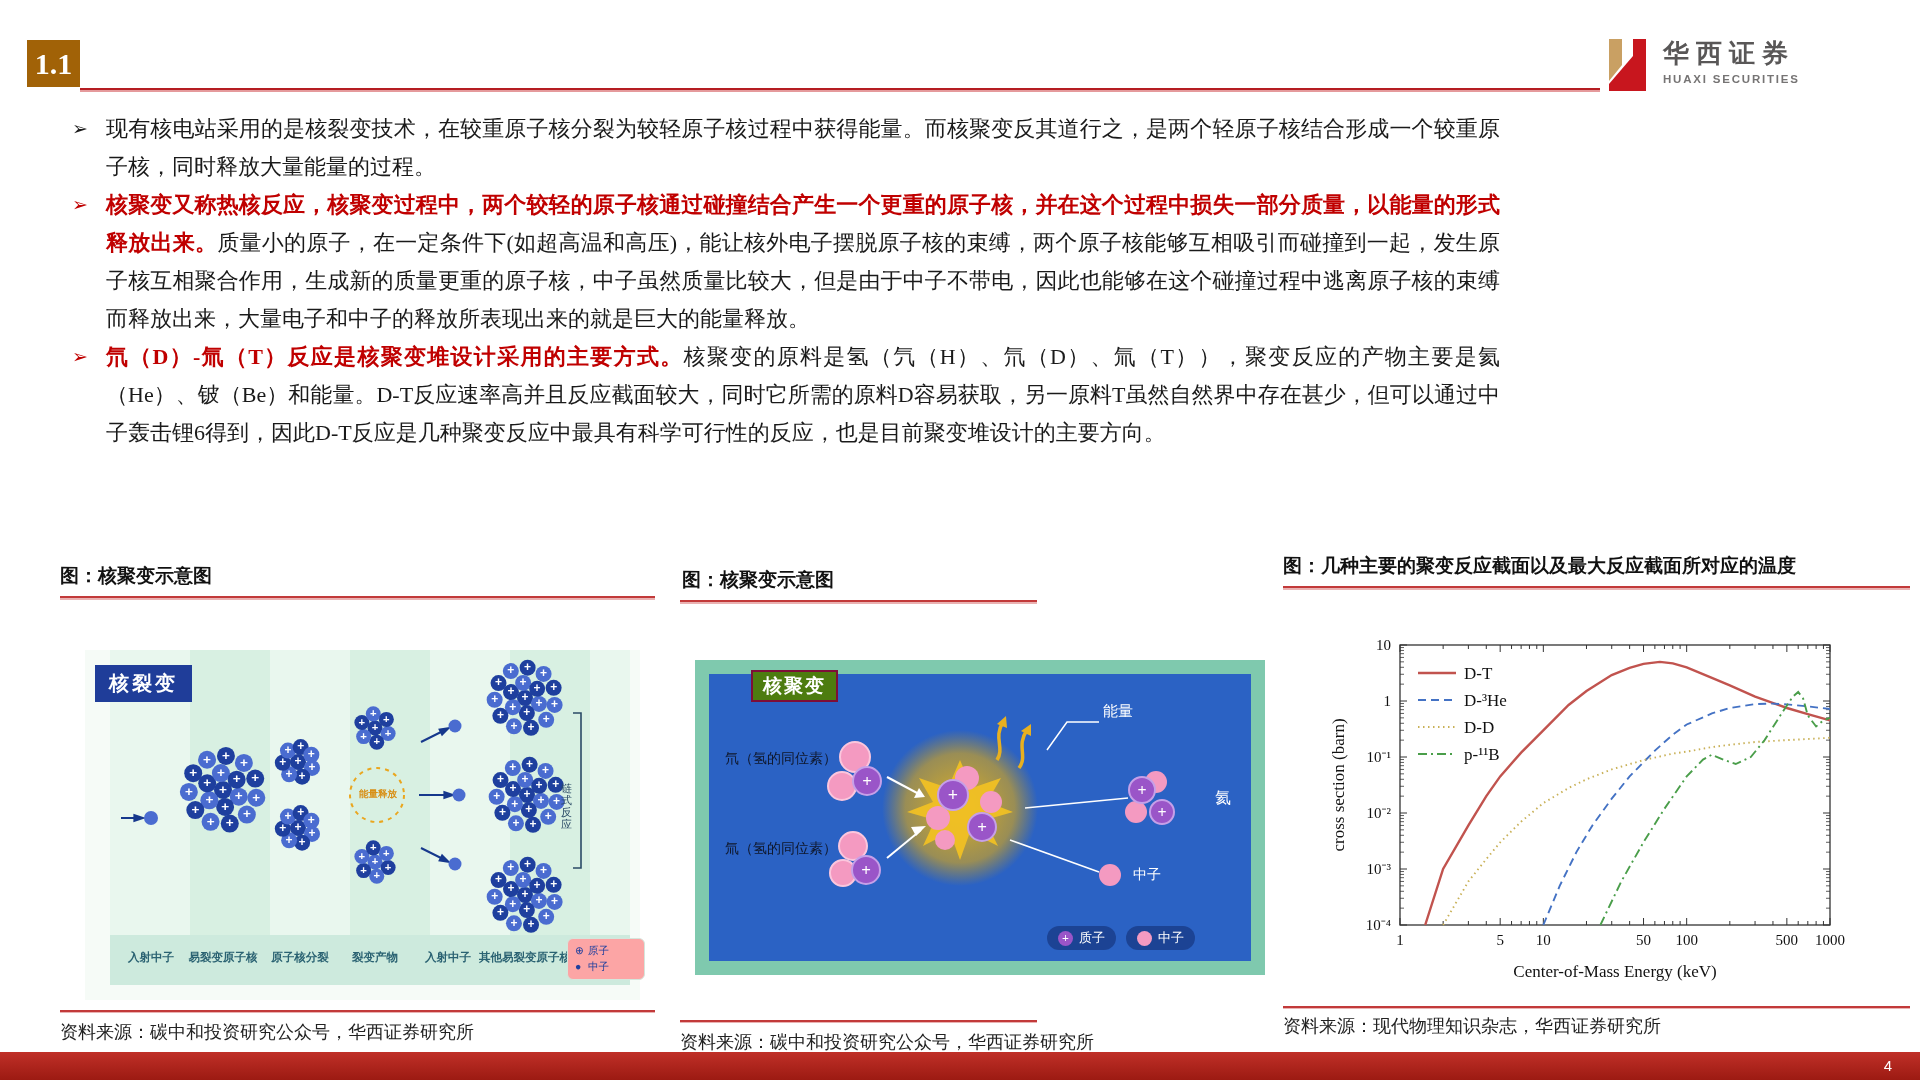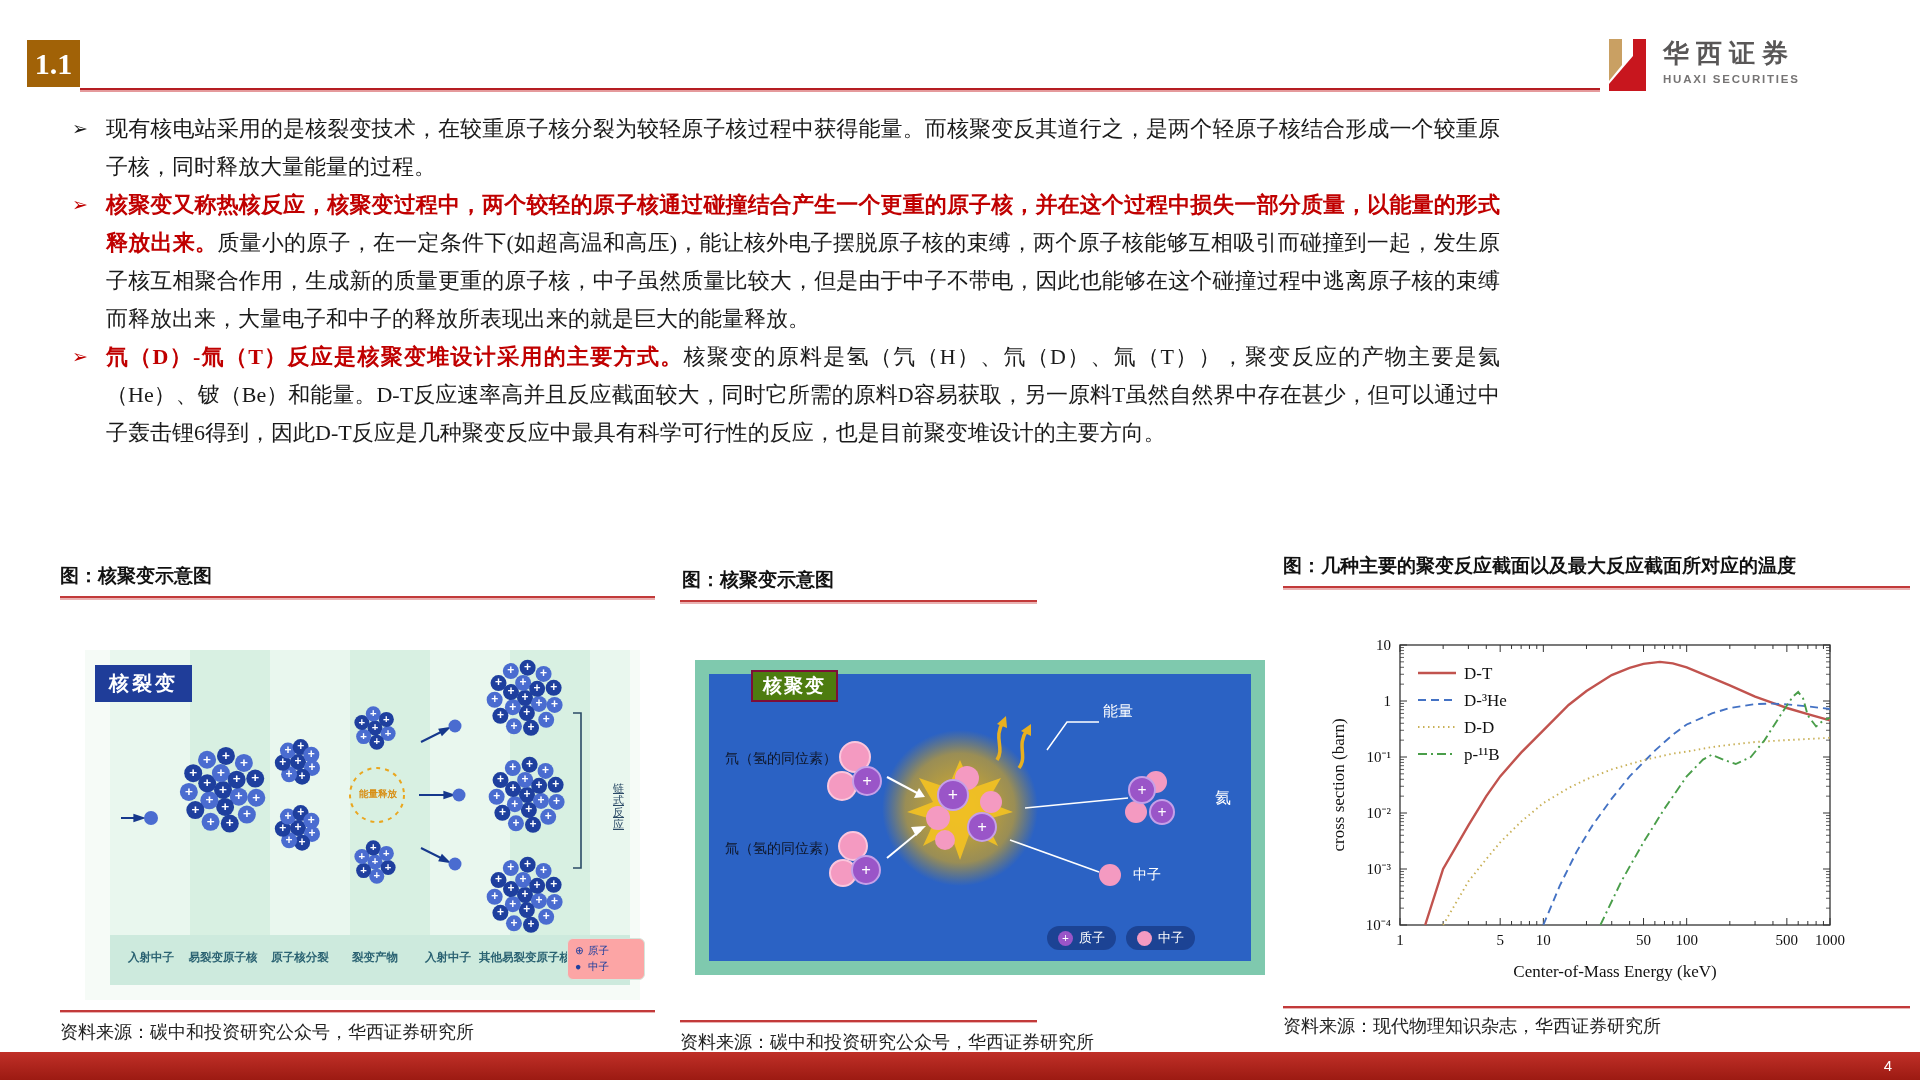--- a/index.html
+++ b/index.html
@@ -27,21 +27,21 @@
   .src{position:absolute;font-size:18px;color:#222;}
   
   .fission{position:absolute;left:85px;top:650px;width:555px;height:350px;background:#f6fbf7;}
   .fission .stripes{position:absolute;left:25px;top:0;right:10px;bottom:15px;
         background:repeating-linear-gradient(90deg,#e9f7ee 0 80px,#d8f0e2 80px 160px);}
   .fission .band{position:absolute;left:25px;right:10px;top:285px;height:50px;background:#cdeadd;}
   .fission-badge{position:absolute;left:10px;top:15px;background:#1f3d99;color:#fff;
         font-size:20px;font-weight:bold;padding:5px 14px;letter-spacing:3px;}
   .stage{position:absolute;top:300px;transform:translateX(-50%);font-size:11.5px;font-weight:bold;color:#2a6272;white-space:nowrap;}
   .burst-label{position:absolute;left:262px;top:138px;width:62px;text-align:center;font-size:9.5px;color:#d89018;font-weight:bold;}
-  .chain-label{position:absolute;left:528px;top:132px;width:14px;font-size:11px;color:#2a4a66;line-height:12px;text-decoration:underline;}
+  .chain-label{position:absolute;left:476px;top:132px;width:14px;font-size:11px;color:#2a4a66;line-height:12px;}
   .f-legend{position:absolute;left:482px;top:288px;width:62px;background:#fca5a5;border:1px solid #d5e6dc;
         border-radius:6px;padding:4px 7px;font-size:10.5px;color:#1e3f9e;line-height:16px;}
   .f-legend .ic{display:inline-block;width:13px;}
   svg.fsvg{position:absolute;left:0;top:0;}
   
   .fusion{position:absolute;left:695px;top:660px;width:570px;height:315px;background:#7fc9ae;}
   .fusion-blue{position:absolute;left:14px;top:14px;right:14px;bottom:14px;background:#2b62c4;}
   .fusion-badge{position:absolute;left:56px;top:10px;background:#4d7c0f;border:2px solid #7d0e38;
         color:#fff;font-size:19px;font-weight:bold;padding:1px 10px;letter-spacing:2px;}
   .fu-label{position:absolute;font-size:14px;color:#0f172a;white-space:nowrap;}

